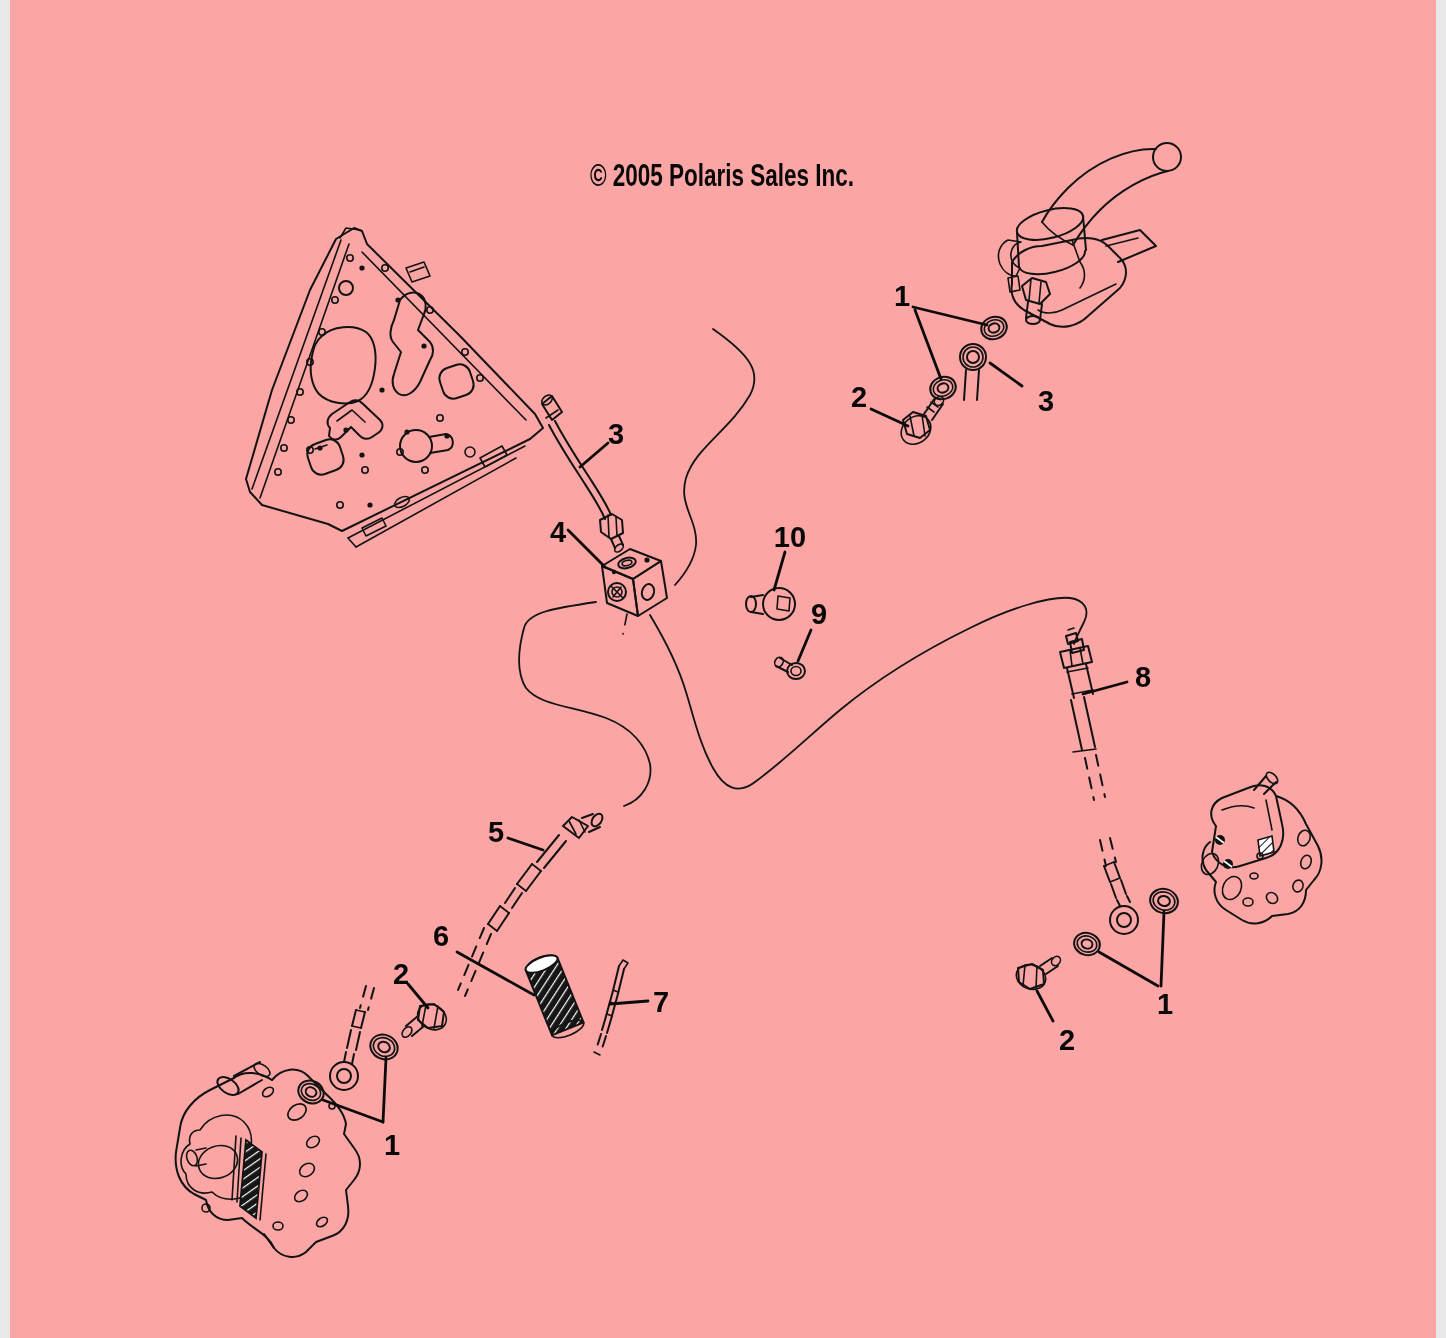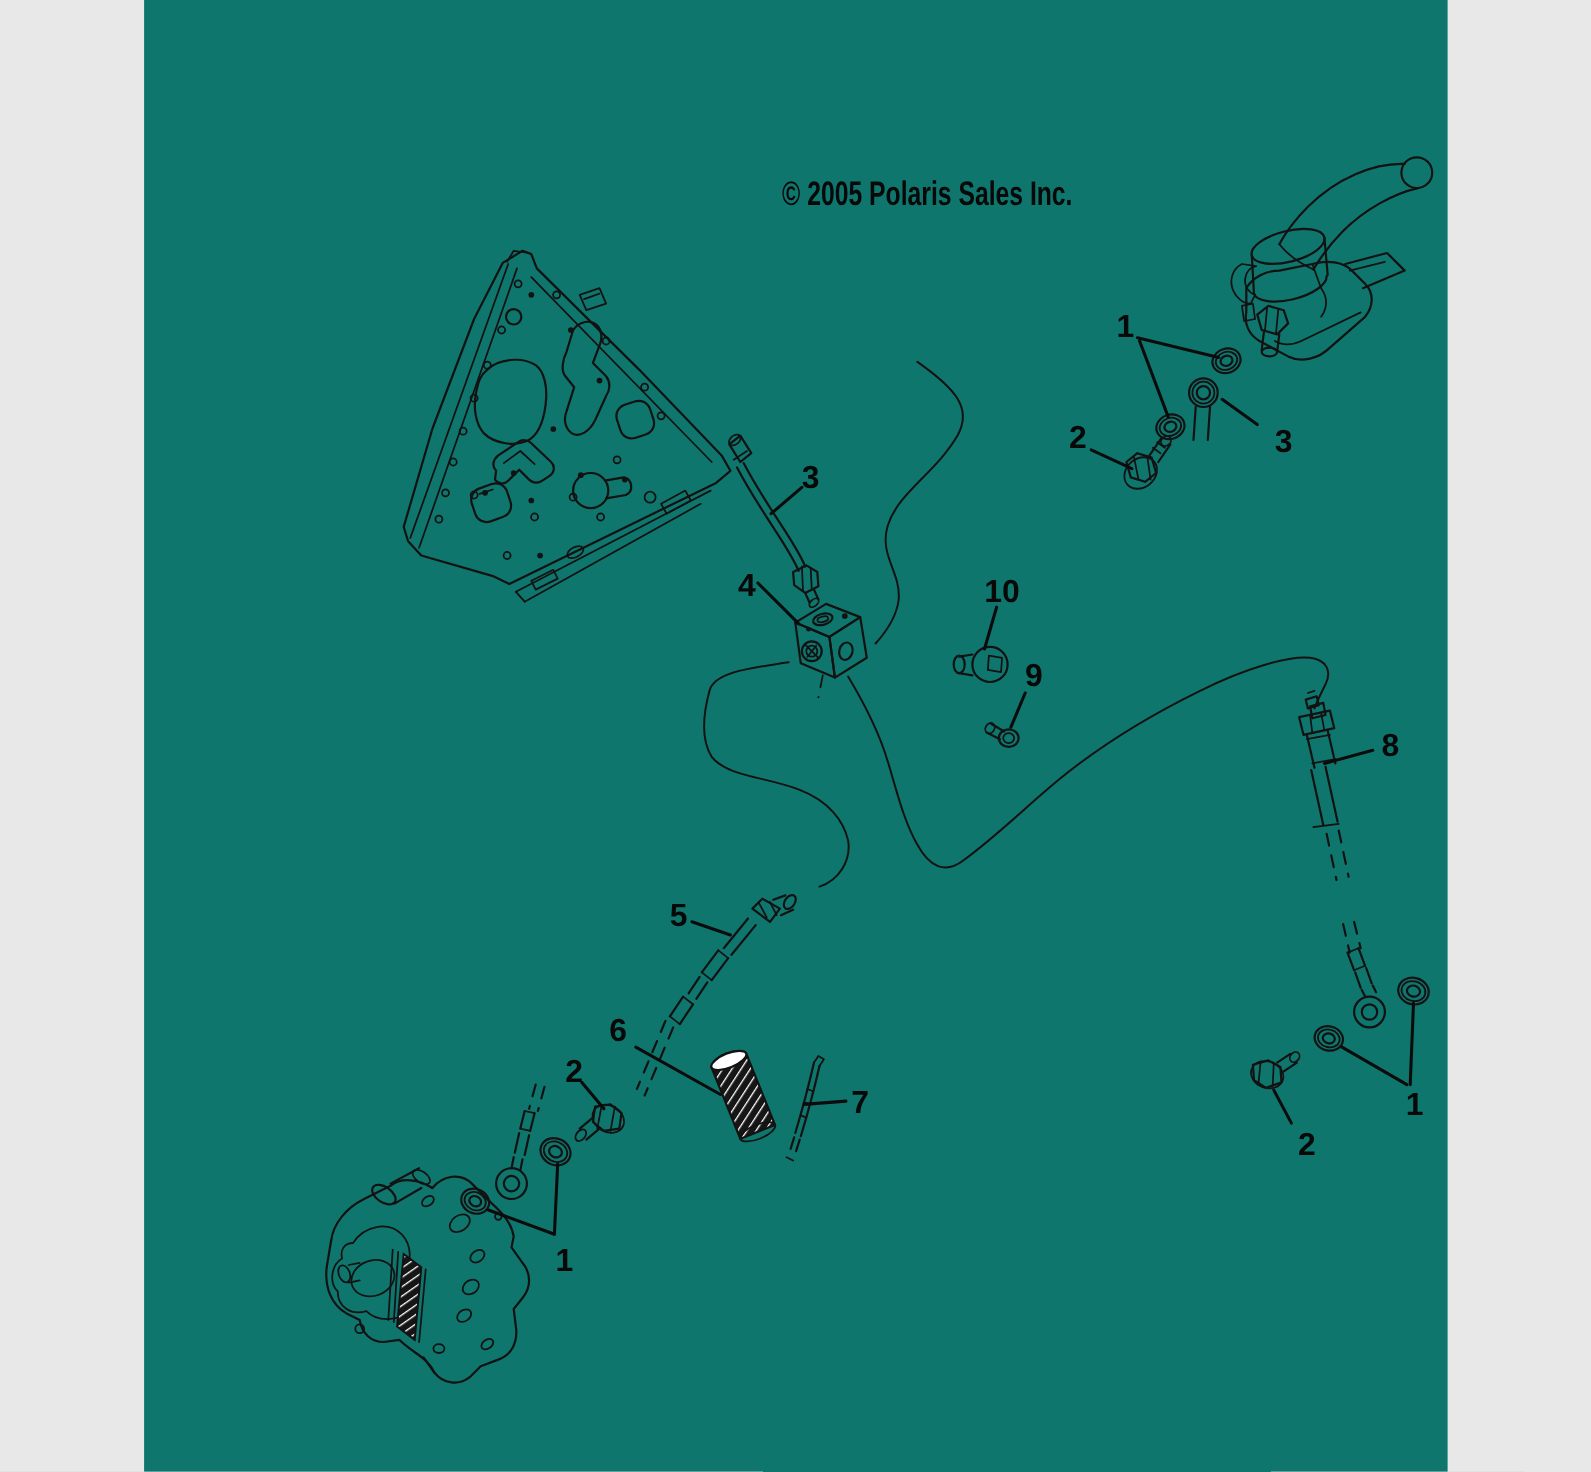--- a/index.html
+++ b/index.html
@@ -1,19 +1,19 @@
 <!DOCTYPE html>
 <html><head>
 <meta charset="utf-8">
 <style>
   html,body{margin:0;padding:0;background:#e8e8e8;}
   .sheet{
     position:relative;
-    width:1185px;height:1338px;
-    background:#0f766e;
+    width:1426px;height:1338px;
+    background:#fca5a5;
     margin:0 auto;
     overflow:hidden;
     font-family:"Liberation Sans", sans-serif;
   }
   svg{display:block;}
   svg .ln{stroke:#121212;fill:none;stroke-width:2;stroke-linecap:round;stroke-linejoin:round;}
   svg .thin{stroke-width:1.6;}
   svg .route{stroke-width:1.8;}
   svg .leader{stroke:#0b0b0b;stroke-width:2.8;fill:none;stroke-linecap:round;}
   svg .dash{stroke-dasharray:11 9;}

